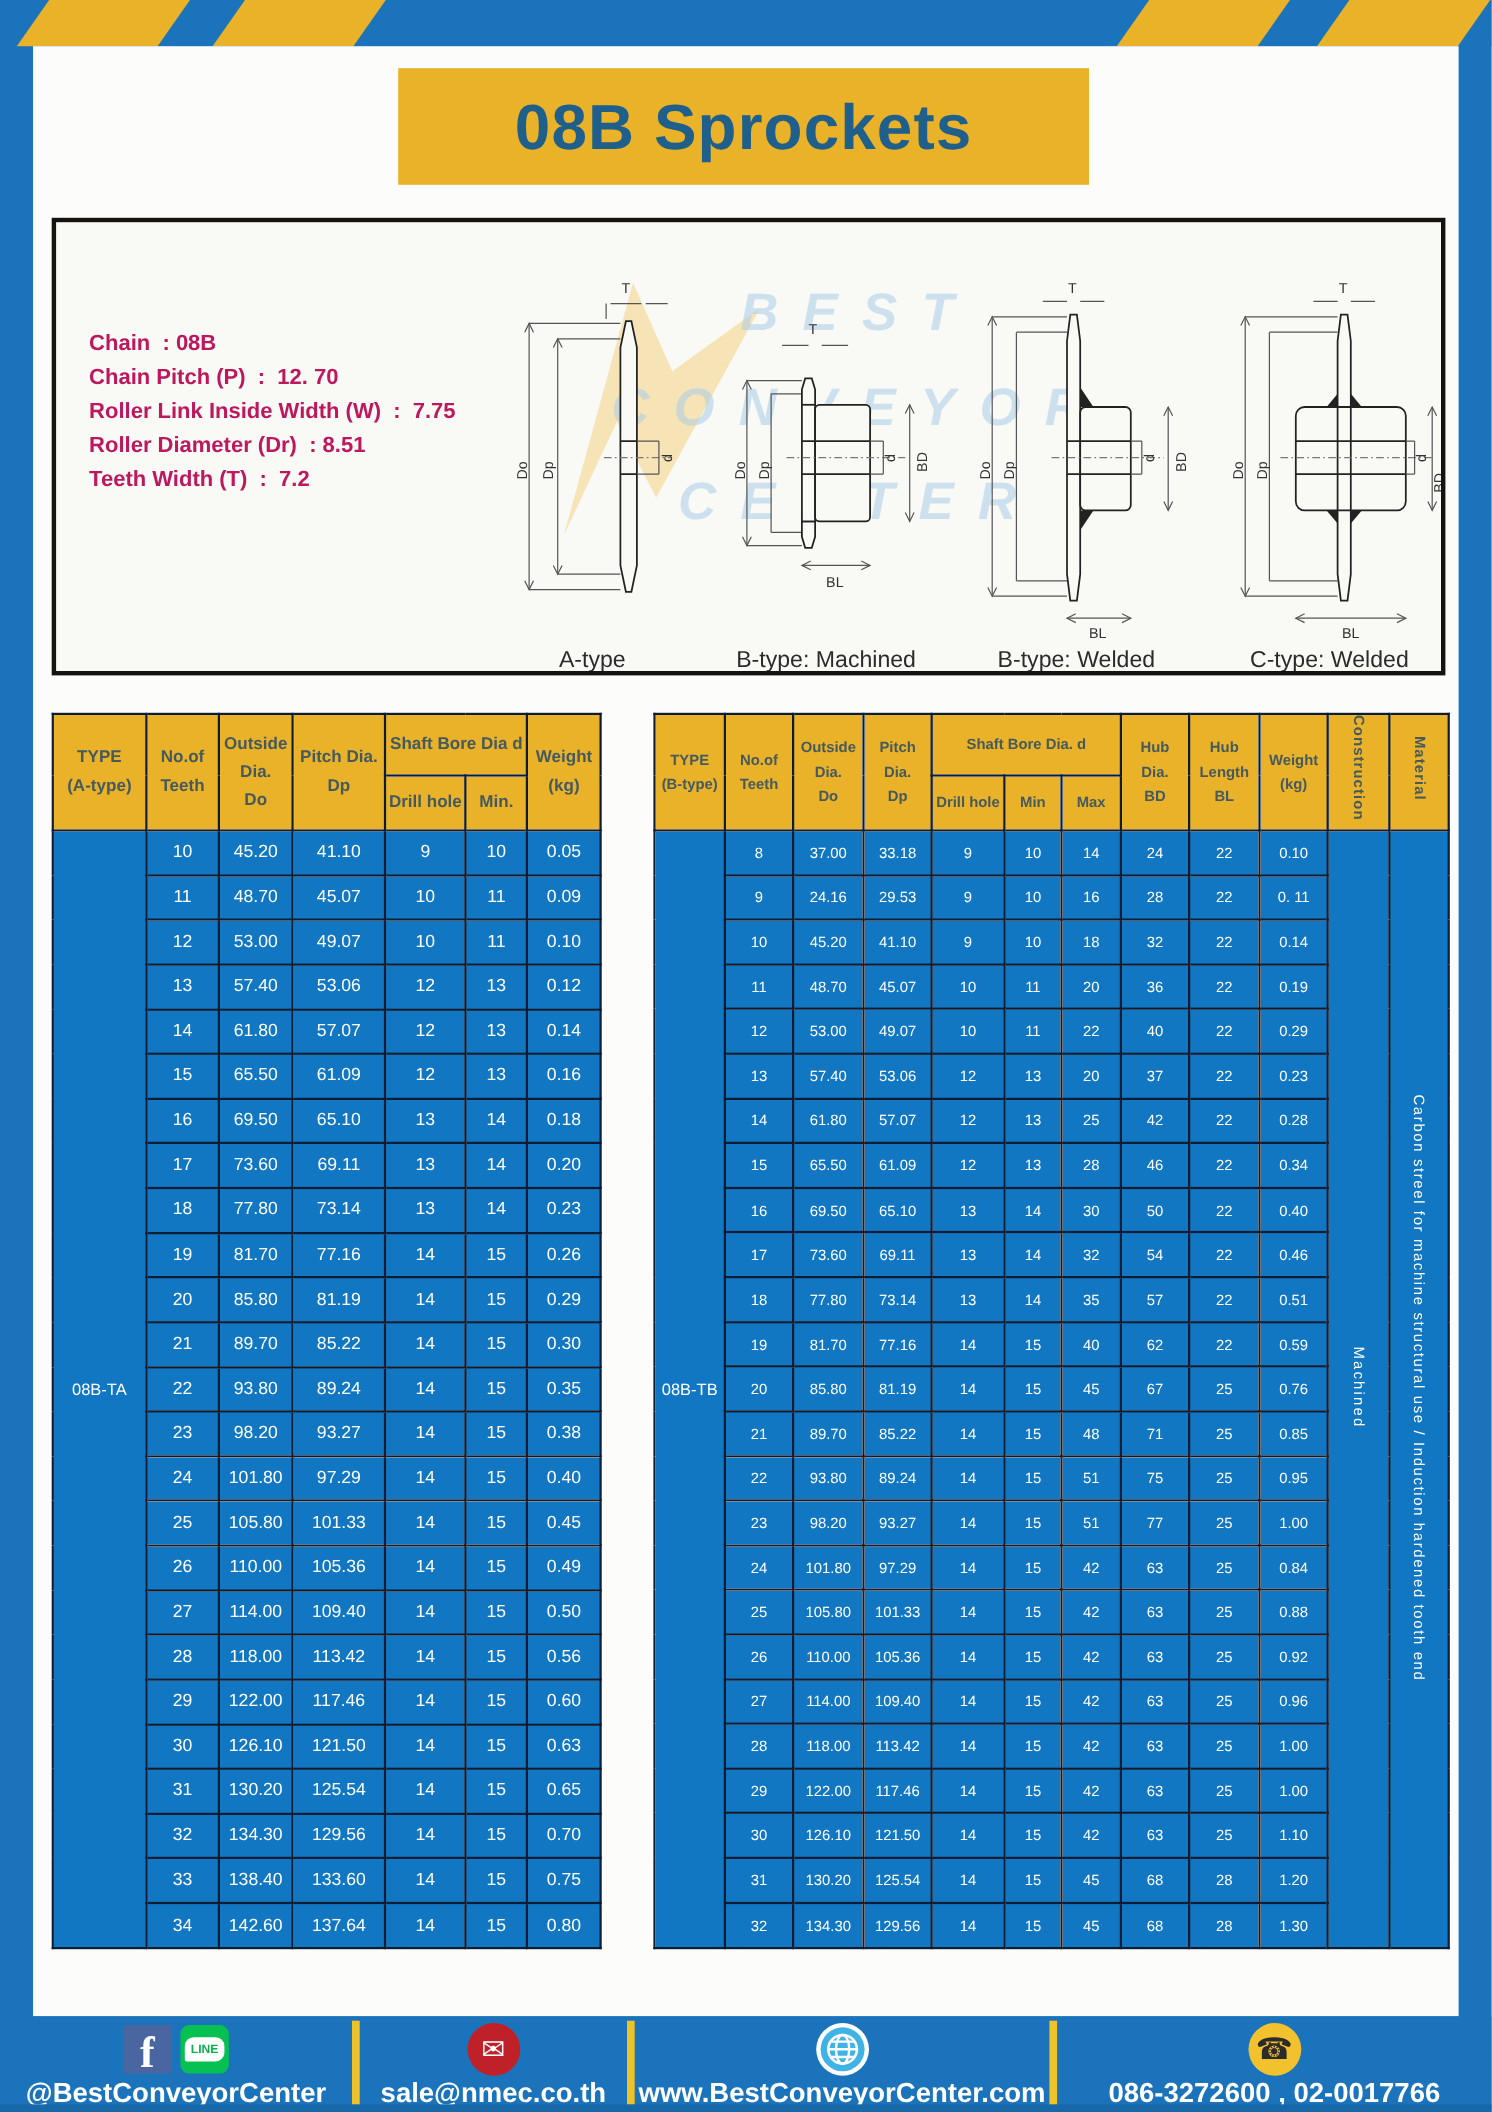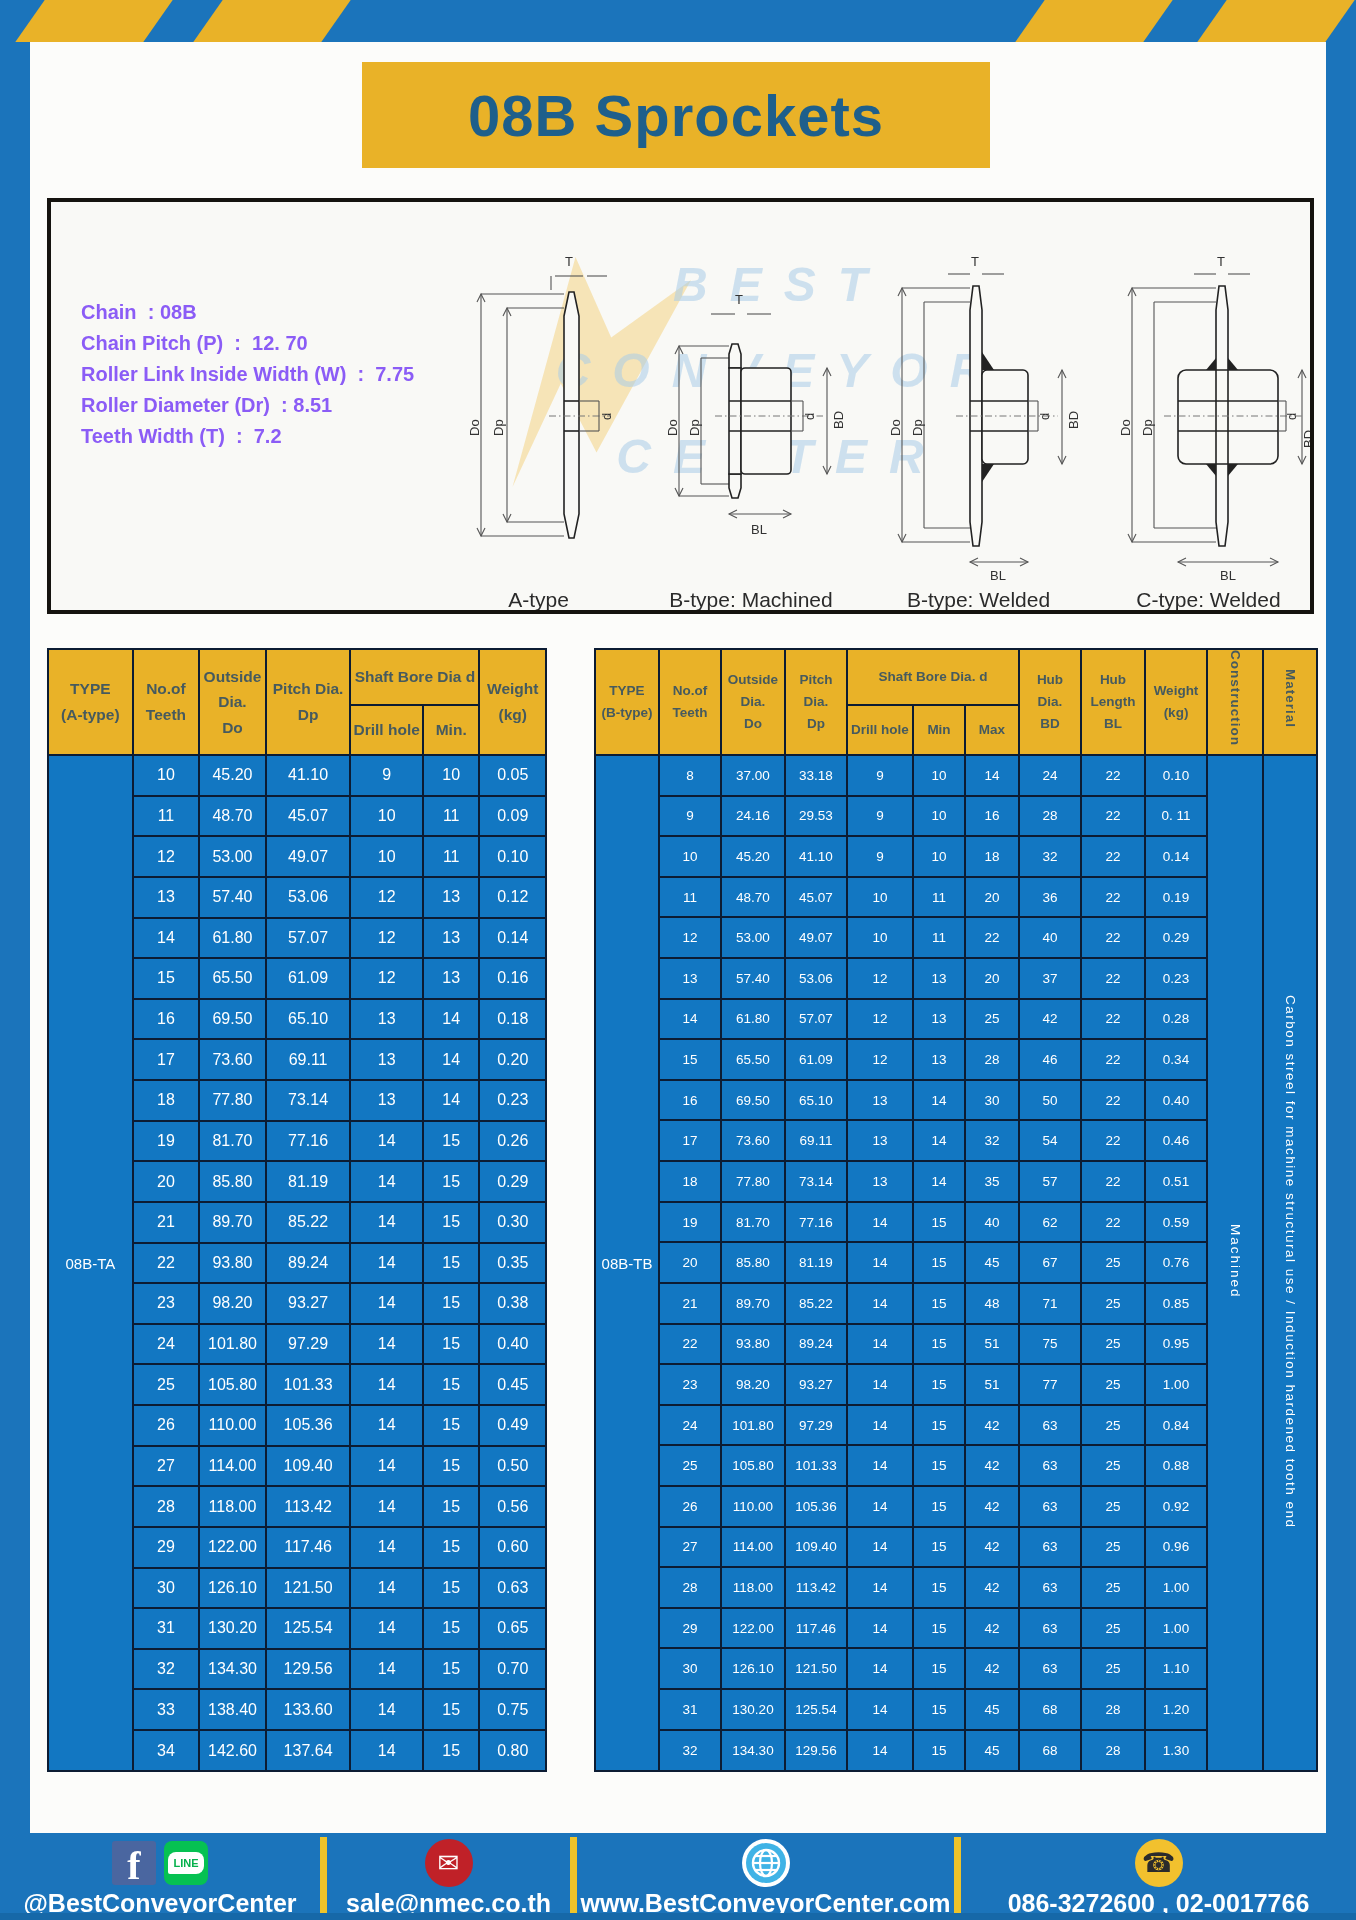--- a/index.html
+++ b/index.html
@@ -16,21 +16,21 @@
 
   
   .banner { position:absolute; left:332px; top:20px; width:628px; height:106px; background:#e9b228;
             display:flex; align-items:center; justify-content:center; }
   .banner h1 { font-size:58px; font-weight:bold; color:#1e5f8b; letter-spacing:1px; }
 
   
   .diagram-box { position:absolute; left:17px; top:156px; width:1267px; height:416px;
                  border:4px solid #15130f; background:#f9f9f6; overflow:hidden; }
   .specs { position:absolute; left:30px; top:95px; }
-  .spec-line { font-size:20px; font-weight:bold; color:#8b5cf6; line-height:31px; white-space:pre; }
+  .spec-line { font-size:20px; font-weight:bold; color:#be185d; line-height:31px; white-space:pre; }
   .watermark { position:absolute; left:420px; top:40px; width:620px; text-align:center;
                font-weight:bold; font-style:italic; color:rgba(170,204,232,0.55);
                font-size:48px; letter-spacing:22px; line-height:86px; pointer-events:none; }
   .wm-swoosh { position:absolute; left:430px; top:55px; width:210px; height:230px; opacity:.4;
                background:#f2c65a; clip-path:polygon(15% 100%, 45% 0%, 62% 35%, 100% 10%, 55% 85%, 38% 55%); }
   .dgrid { position:absolute; left:400px; top:18px; width:860px; height:392px;
            display:flex; justify-content:space-between; }
   .dslot { display:flex; flex-direction:column; align-items:center; justify-content:flex-end; }
   .dslot svg { flex:0 0 auto; }
   .dlabel { font-size:21px; color:#2b2b2b; margin-top:2px; }

